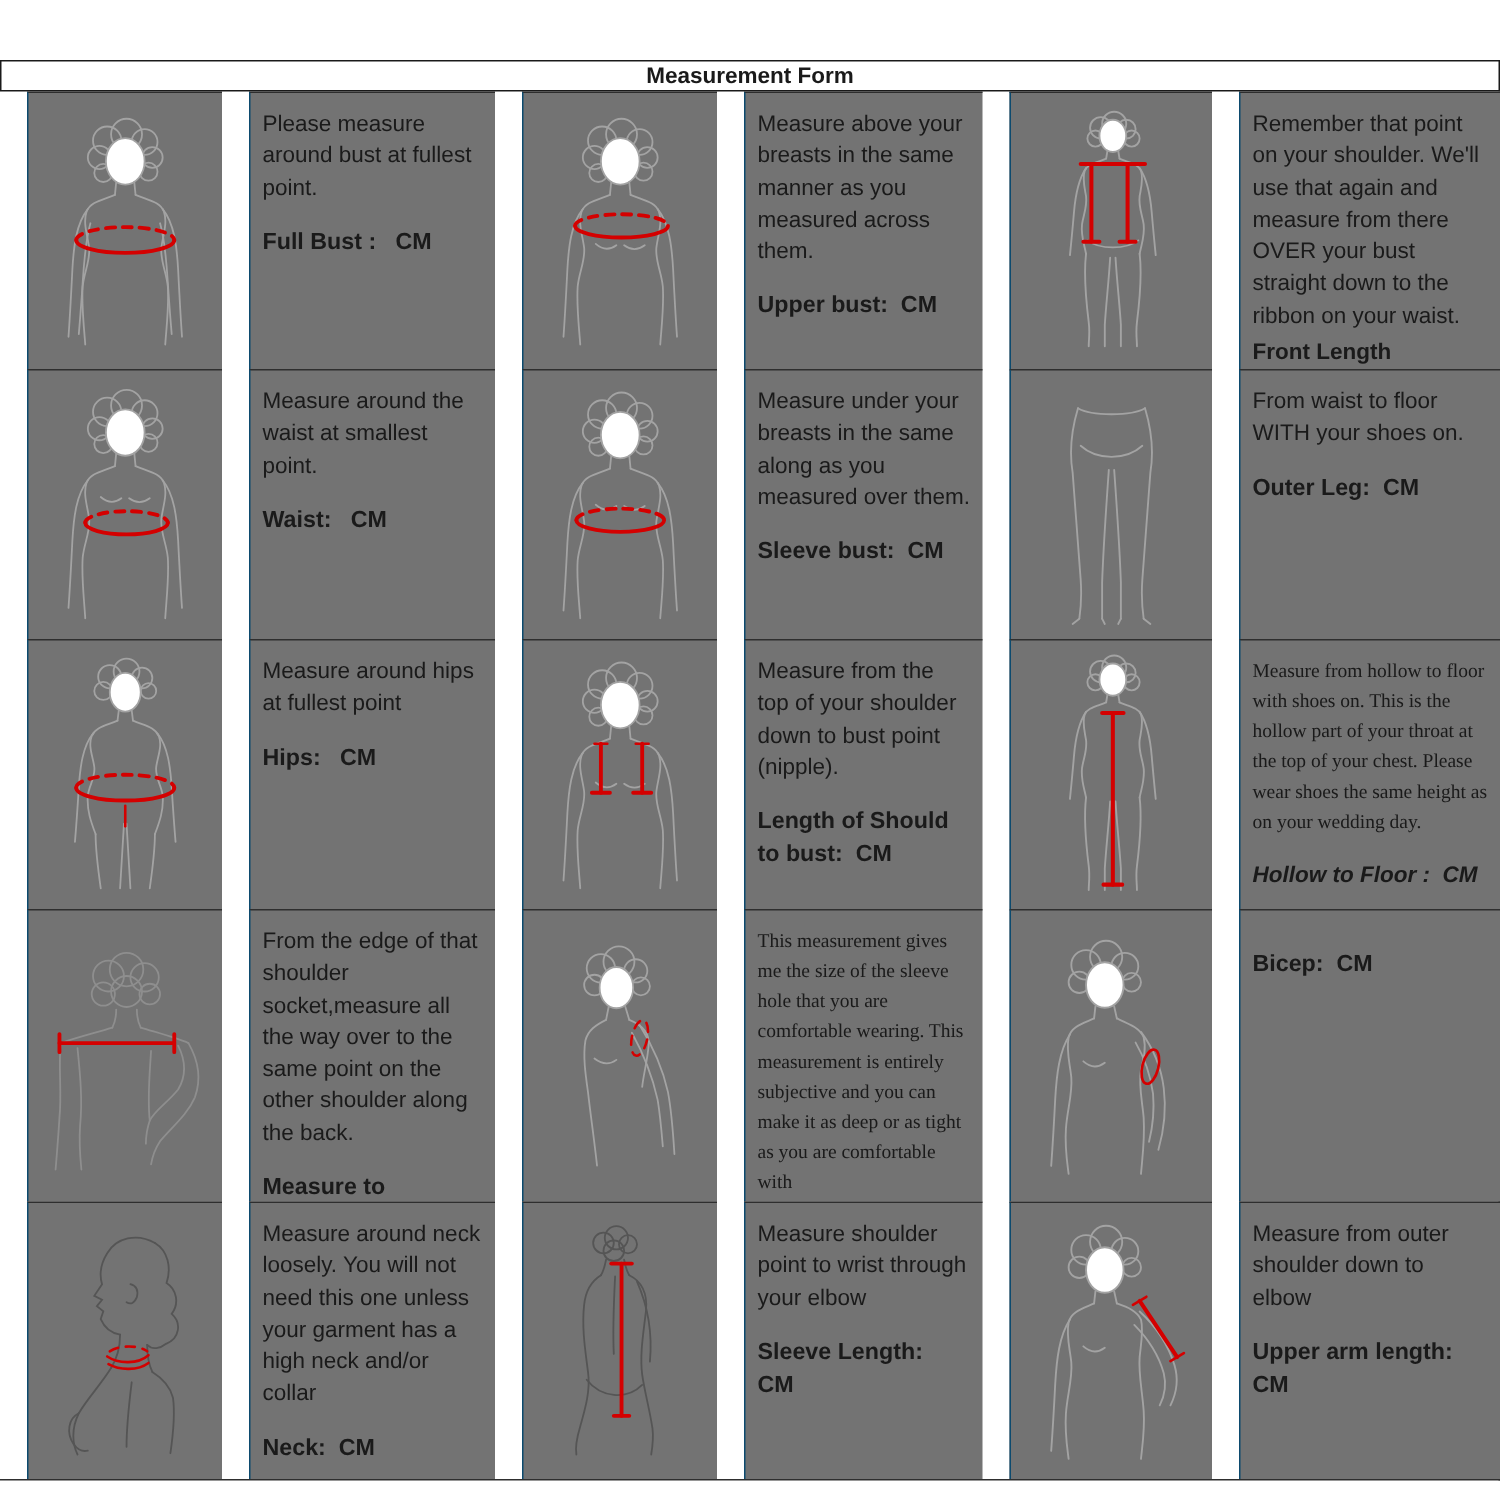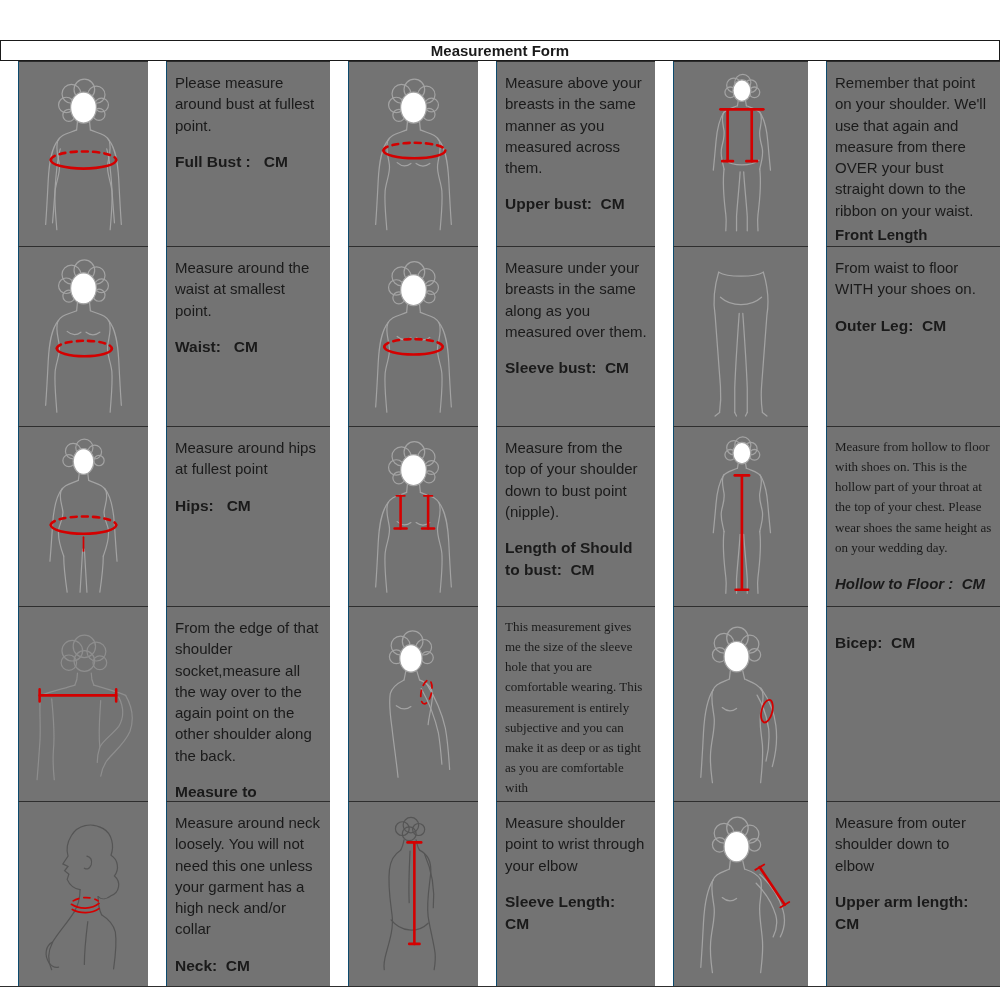--- a/index.html
+++ b/index.html
@@ -305,21 +305,21 @@
         <path d="M25,80 C23,98 26,118 24,138 C23,154 22,166 21,178"></path>
         <path d="M38,84 C40,104 42,124 40,144 C39,158 40,168 41,178"></path>
         <path d="M124,80 C132,94 134,108 129,122 C123,136 110,146 102,156 C98,162 96,168 95,174"></path>
         <path d="M116,82 C122,94 122,106 116,116 C108,126 98,132 94,140 C92,146 91,152 91,158"></path>
         <path d="M95,86 C94,104 92,122 94,140"></path>
         <path class="red" d="M24,80 L113,80"></path>
         <path class="red" d="M24,73 L24,87 M113,73 L113,87"></path>
       </svg>
     </div>
     <div class="cell txt">
-      <div class="body">From the edge of that shoulder socket,measure all the way over to the again point on the other shoulder along the back.</div>
+      <div class="body">From the edge of that shoulder socket,measure all the way over to the same point on the other shoulder along the back.</div>
       <div class="label">Measure to Shoulder : CM</div>
     </div>
 
     <div class="cell fig">
       <svg viewBox="0 0 150 180">
         <g class="hair">
             <circle cx="60" cy="22" r="11"></circle>
             <circle cx="74" cy="17" r="12"></circle>
             <circle cx="87" cy="24" r="9"></circle>
             <circle cx="55" cy="35" r="8"></circle>

